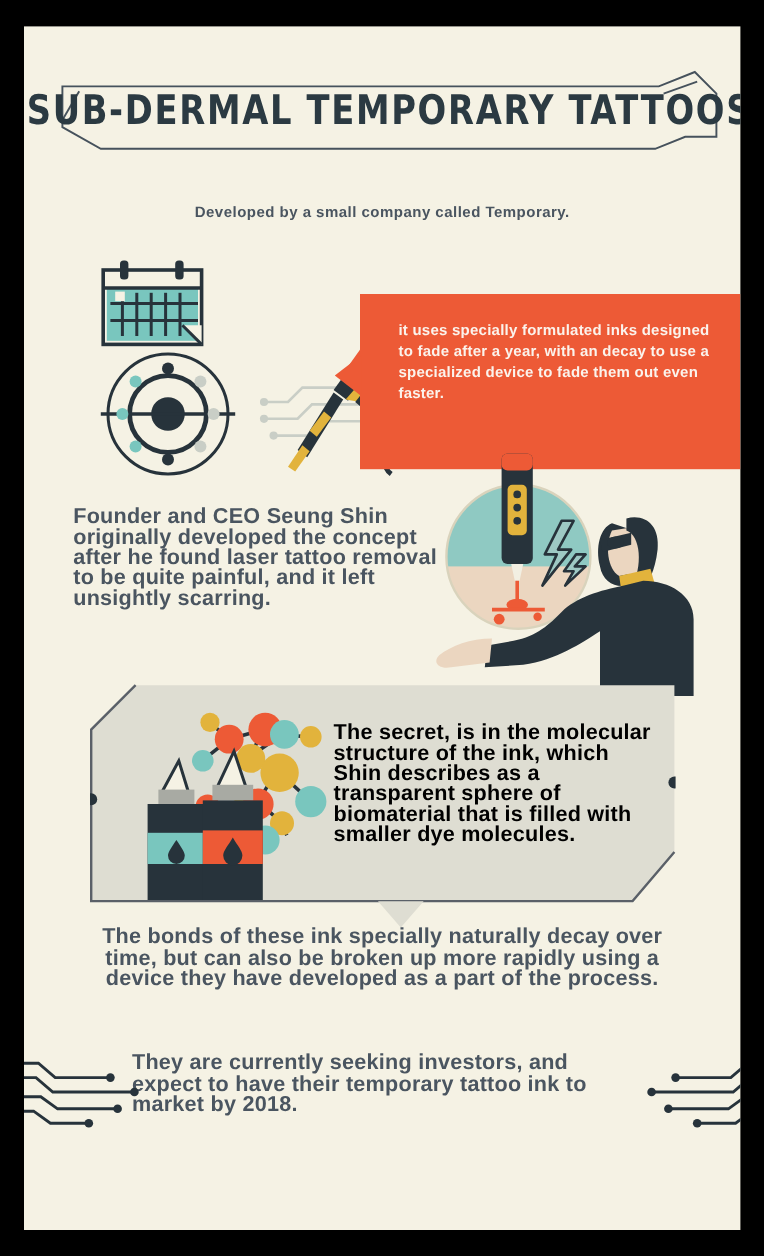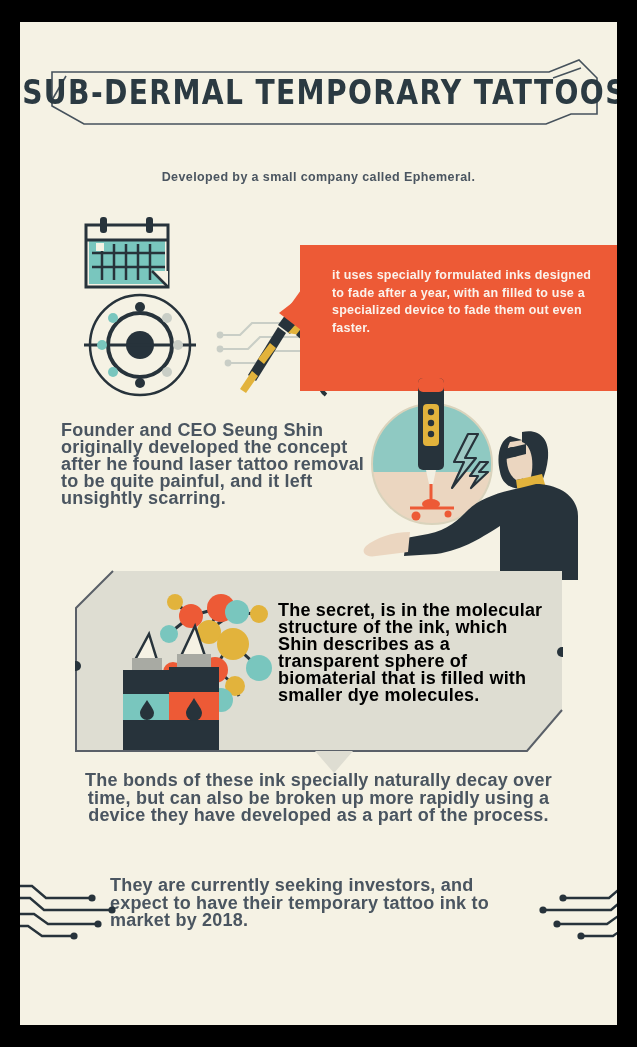--- a/index.html
+++ b/index.html
@@ -61,21 +61,21 @@
 
   <div class="title-frame">
     <svg width="553" height="72" viewBox="0 0 553 72">
       <path d="M4,16 L501,16 L531,4 L549,22 L549,58 L523,58 L498,68 L36,68 L4,50 Z" fill="none" stroke="#46525C" stroke-width="1.6"></path>
       <path d="M18,20 L4,44" fill="none" stroke="#46525C" stroke-width="1.6"></path>
       <path d="M505,22 L533,12" fill="none" stroke="#46525C" stroke-width="1.6"></path>
     </svg>
     <div class="title-text">Sub-Dermal Temporary Tattoos</div>
   </div>
 
-  <div class="subtitle">Developed by a small company called Ephemeral.</div>
+  <div class="subtitle">Developed by a small company called Temporary.</div>
 
   <div class="ill" id="ill-machine">
     <svg width="260" height="200" viewBox="0 0 260 200">
 
       <g>
         <rect x="6" y="18" width="82" height="62" fill="#F5F2E4" stroke="#27333B" stroke-width="3"></rect>
         <rect x="9" y="33" width="76" height="44" fill="#79C6BE"></rect>
         <path d="M6,33 L88,33" stroke="#27333B" stroke-width="3"></path>
         <g stroke="#27333B" stroke-width="2.5">
           <path d="M22,37 L22,73"></path>
@@ -134,21 +134,21 @@
         <path d="M238,60 L268,48 L272,58 L242,70 Z" fill="#ED5A36"></path>
         <path d="M246,112 L276,100 L280,110 L250,122 Z" fill="#ED5A36"></path>
         <rect x="236" y="124" width="22" height="12" rx="5" fill="#E2B33C" transform="rotate(18 247 130)"></rect>
         <path d="M255,136 C272,146 268,162 252,168 C240,172 238,182 246,188" fill="none" stroke="#27333B" stroke-width="4"></path>
       </g>
     </svg>
   </div>
 
   <div class="red-box"></div>
   <div class="red-tail"></div>
-  <div class="red-text">it uses specially formulated inks designed to fade after a year, with an filled to use a specialized device to fade them out even faster.</div>
+  <div class="red-text">it uses specially formulated inks designed to fade after a year, with an decay to use a specialized device to fade them out even faster.</div>
 
   <div class="ill" id="ill-person">
     <svg width="245" height="200" viewBox="0 0 245 200">
       <defs>
         <clipPath id="skinClip">
             <circle cx="82" cy="84" r="60"></circle>
           </clipPath>
       </defs>
       <g>
         <circle cx="82" cy="84" r="60" fill="#8FC9C2"></circle>

